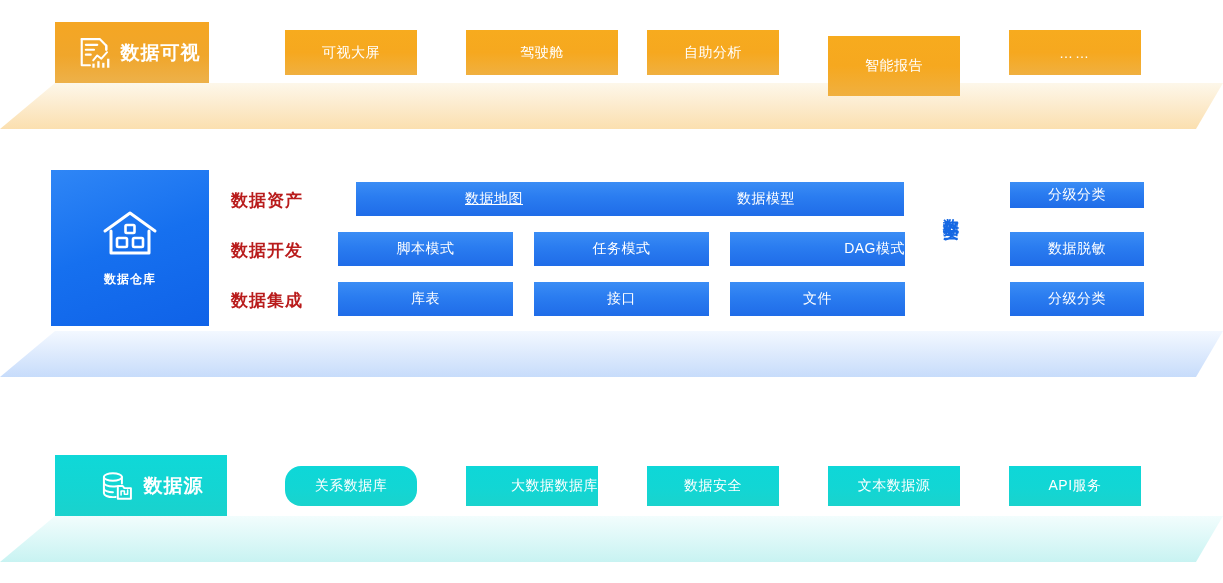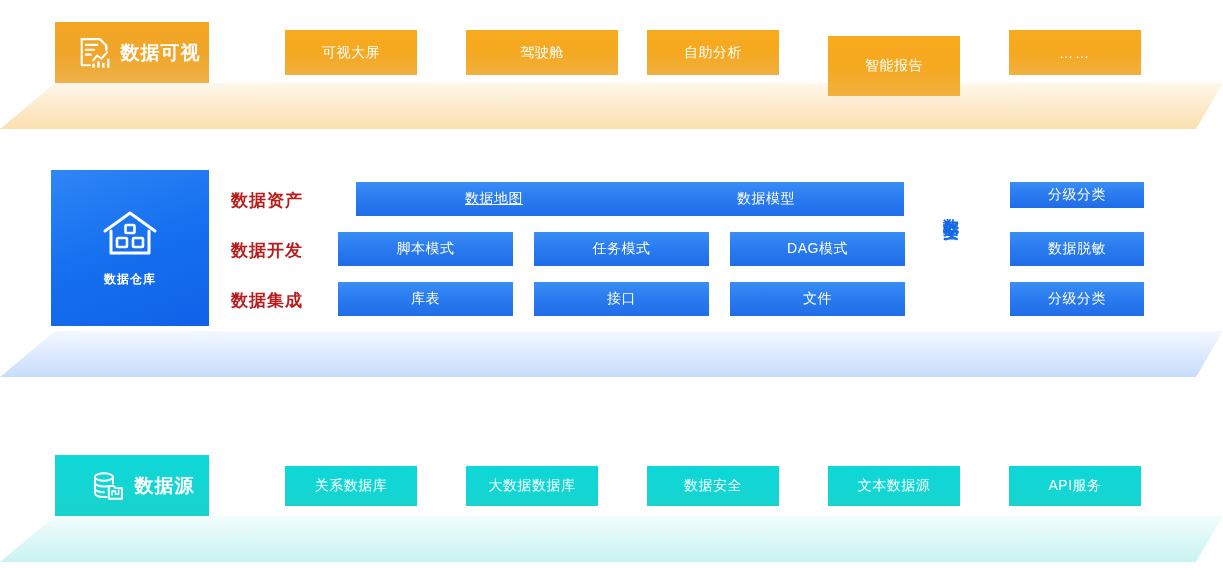--- a/index.html
+++ b/index.html
@@ -73,21 +73,21 @@
     flex-direction: column;
     gap: 10px;
     background: linear-gradient(160deg, #2f86f6 0%, #1670ef 48%, #0f62e8 100%);
   }
   .chip-dw .chip-label { font-size: 12px; }
 
   
   .chip-ds {
     left: 55px;
     top: 455px;
-    width: 154px;
+    width: 172px;
     height: 61px;
     background: linear-gradient(180deg, #0fd8d8 0%, #14d5d2 60%, #1ad2cd 100%);
     gap: 9px;
     padding-left: 20px;
   }
   .chip-ds .chip-label { font-size: 19px; }
 
   
   .pill {
     position: absolute;
@@ -224,21 +224,21 @@
   <div class="pill pill-blue" style="left:628px; top:182px; width:276px; height:34px;">
     <span>数据模型</span>
   </div>
 
   <div class="pill pill-blue" style="left:338px; top:232px; width:175px; height:34px;">
     <span>脚本模式</span>
   </div>
   <div class="pill pill-blue" style="left:534px; top:232px; width:175px; height:34px;">
     <span>任务模式</span>
   </div>
-  <div class="pill pill-blue" style="left:730px; top:232px; width:175px; height:34px;">
+  <div class="pill pill-blue" style="left:730px; top:232px; width:175px; height:34px;justify-content:flex-end;">
     <span>DAG模式</span>
   </div>
 
   <div class="pill pill-blue" style="left:338px; top:282px; width:175px; height:34px;">
     <span>库表</span>
   </div>
   <div class="pill pill-blue" style="left:534px; top:282px; width:175px; height:34px;">
     <span>接口</span>
   </div>
   <div class="pill pill-blue" style="left:730px; top:282px; width:175px; height:34px;">
@@ -277,24 +277,24 @@
         <path d="M28 11 V19" fill="none" stroke="#ffffff" stroke-width="2.4" stroke-linecap="round"></path>
         <path d="M6 18 c0,2.5 4.9,4.6 11,4.6 c1.6,0 3.1,-0.15 4.4,-0.4" fill="none" stroke="#ffffff" stroke-width="2.4" stroke-linecap="round"></path>
         <path d="M6 25 c0,2.5 4.9,4.6 11,4.6" fill="none" stroke="#ffffff" stroke-width="2.4" stroke-linecap="round"></path>
         <path d="M23 22 h6 l2,2.6 h8 v13 h-16 z" fill="none" stroke="#ffffff" stroke-width="2.4" stroke-linejoin="round"></path>
         <polyline points="27,33 27,28 31,28 31,32 35,32 35,27" fill="none" stroke="#ffffff" stroke-width="1.9" stroke-linejoin="round" stroke-linecap="round"></polyline>
       </svg>
     </span>
     <span class="chip-label">数据源</span>
   </div>
 
-  <div class="pill pill-cyan" style="left:285px; top:466px; width:132px; height:40px;">
+  <div class="pill pill-cyan" style="left:285px; top:466px; width:132px; height:40px;border-radius:16px;">
     <span>关系数据库</span>
   </div>
-  <div class="pill pill-cyan" style="left:466px; top:466px; width:132px; height:40px;">
+  <div class="pill pill-cyan" style="left:466px; top:466px; width:132px; height:40px;justify-content:flex-end;">
     <span>大数据数据库</span>
   </div>
   <div class="pill pill-cyan" style="left:647px; top:466px; width:132px; height:40px;">
     <span>数据安全</span>
   </div>
   <div class="pill pill-cyan" style="left:828px; top:466px; width:132px; height:40px;">
     <span>文本数据源</span>
   </div>
   <div class="pill pill-cyan" style="left:1009px; top:466px; width:132px; height:40px;">
     <span>API服务</span>

